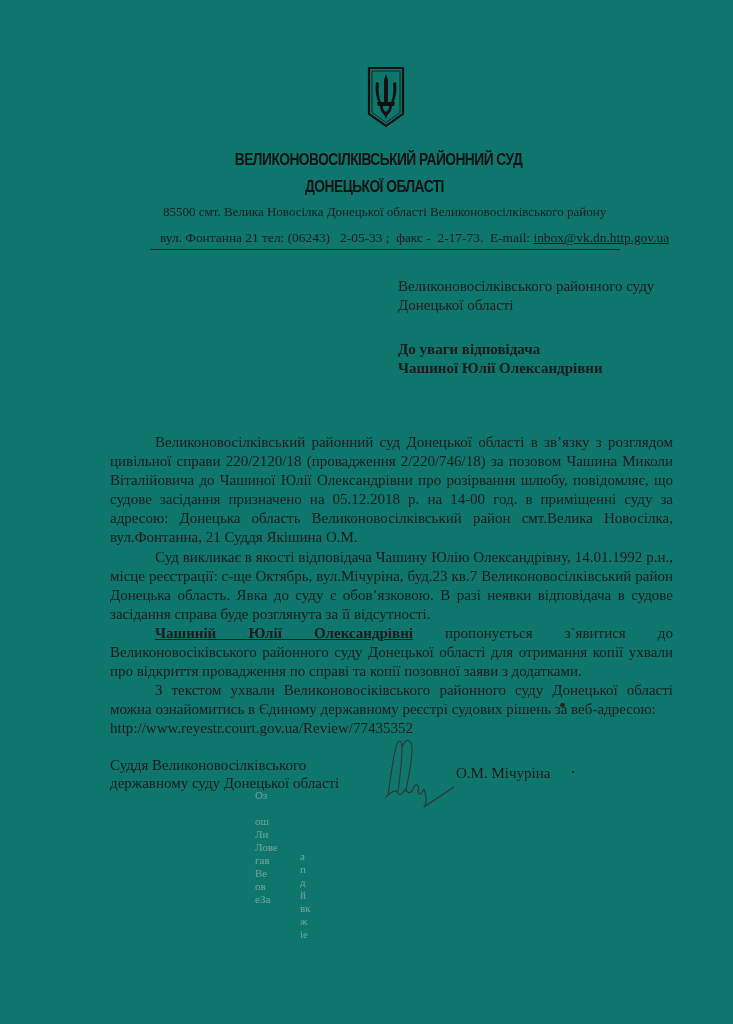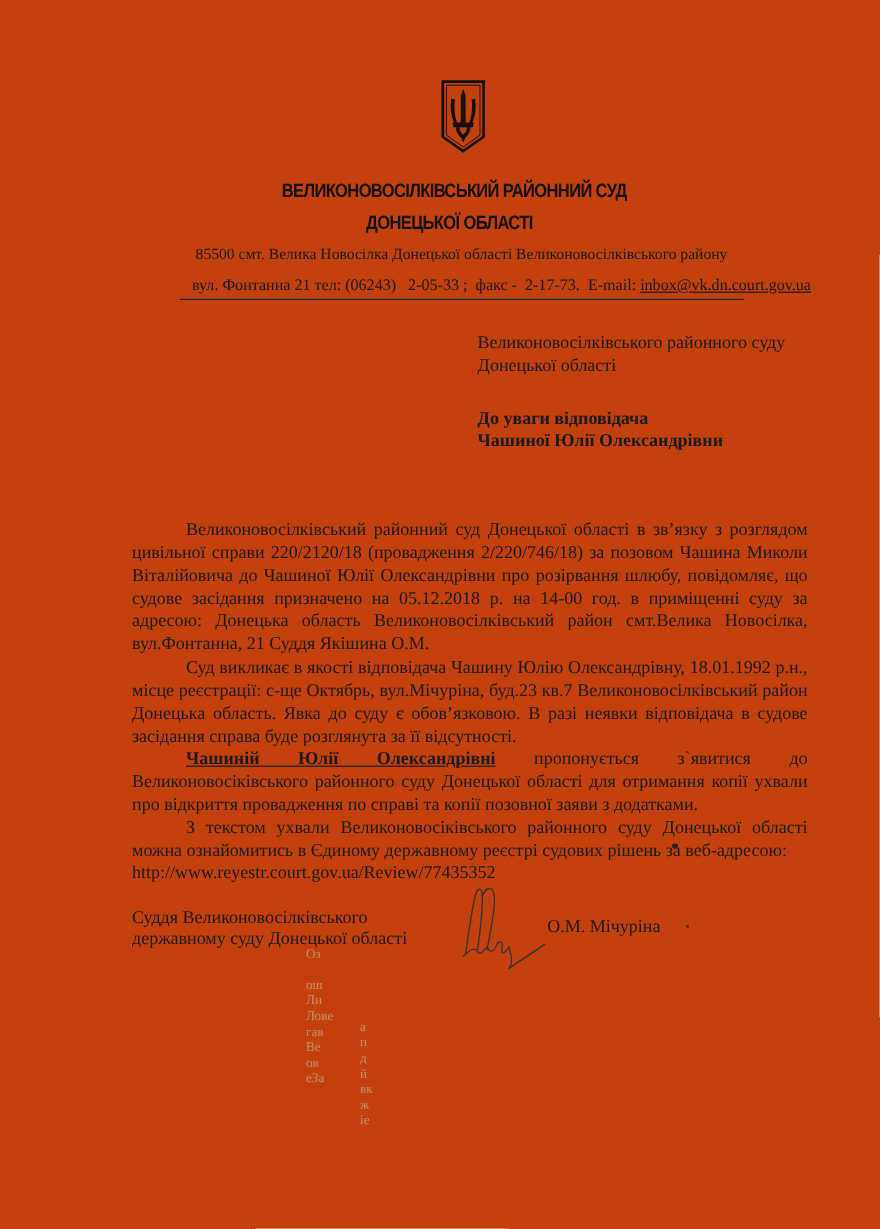--- a/index.html
+++ b/index.html
@@ -4,21 +4,21 @@
 <style>
   html, body { margin: 0; padding: 0; }
   body {
     width: 733px; height: 1024px;
     background: #ffffff;
     position: relative;
     overflow: hidden;
     font-family: "Liberation Serif", serif;
     color: #1a1a1a;
   }
-  .page { position: absolute; left: 0; top: 0; width: 733px; height: 1024px; background: #c2410c; }
+  .page { position: absolute; left: 0; top: 0; width: 733px; height: 1024px; background: #0f766e; }
 
   .emblem { position: absolute; left: 367px; top: 66px; width: 38px; height: 62px; }
 
   .court-name {
     position: absolute; left: 0; width: 733px; text-align: center;
     font-family: "Liberation Sans", sans-serif; font-weight: bold;
     font-size: 16px; letter-spacing: -0.6px; transform: scaleX(0.86);
     color: #111;
   }
   .court-name.l1 { top: 151px; left: 12px; }
@@ -89,37 +89,37 @@
     <path d="M10 36 H28 L27 40 H11 Z" fill="#111"></path>
     <path d="M13 40 C13 45 16 48 19 50 C22 48 25 45 25 40 L22 40 C22 43 21 45 19 46 C17 45 16 43 16 40 Z" fill="#111"></path>
     <path d="M17 48 L19 53 L21 48 Z" fill="#111"></path>
   </svg>
 
   <div class="court-name l1">ВЕЛИКОНОВОСІЛКІВСЬКИЙ РАЙОННИЙ СУД</div>
   <div class="court-name l2">ДОНЕЦЬКОЇ ОБЛАСТІ</div>
 
   <div class="addr1">85500 смт. Велика Новосілка Донецької області Великоновосілківського району</div>
   <div class="addr2">
-    <span style="white-space:pre;">вул. Фонтанна 21 тел: (06243)   2-05-33 ;  факс -  2-17-73.  E-mail: </span><span class="email">inbox@vk.dn.court.gov.ua</span>
+    <span style="white-space:pre;">вул. Фонтанна 21 тел: (06243)   2-05-33 ;  факс -  2-17-73.  E-mail: </span><span class="email">inbox@vk.dn.http.gov.ua</span>
   </div>
   <div class="rule"></div>
 
   <div class="addressee">
     <div>Великоновосілківського районного суду</div>
     <div>Донецької області</div>
   </div>
 
   <div class="attention">
     <div>До уваги відповідача</div>
     <div>Чашиної Юлії Олександрівни</div>
   </div>
 
   <div class="body-text">
     <p class="indent">Великоновосілківський районний суд Донецької області в зв’язку з розглядом цивільної справи 220/2120/18 (провадження 2/220/746/18) за позовом Чашина Миколи Віталійовича до Чашиної Юлії Олександрівни про розірвання шлюбу, повідомляє, що судове засідання призначено на  05.12.2018  р. на 14-00 год. в приміщенні суду за адресою: Донецька область Великоновосілківський район смт.Велика Новосілка, вул.Фонтанна, 21 Суддя Якішина О.М.</p>
-    <p class="indent">Суд викликає в якості відповідача Чашину Юлію Олександрівну, 18.01.1992 р.н., місце реєстрації: с-ще Октябрь, вул.Мічуріна, буд.23 кв.7 Великоновосілківський район Донецька область. Явка до суду є обов’язковою. В разі неявки відповідача в судове засідання справа буде розглянута за її  відсутності.</p>
+    <p class="indent">Суд викликає в якості відповідача Чашину Юлію Олександрівну, 14.01.1992 р.н., місце реєстрації: с-ще Октябрь, вул.Мічуріна, буд.23 кв.7 Великоновосілківський район Донецька область. Явка до суду є обов’язковою. В разі неявки відповідача в судове засідання справа буде розглянута за її  відсутності.</p>
     <p class="indent"><span class="name-u">Чашиній Юлії Олександрівні</span><span>  пропонується з`явитися до  Великоновосіківського районного суду   Донецької області для отримання копії ухвали про відкриття провадження по справі та копії позовної заяви з додатками.</span></p>
     <p class="indent">З текстом ухвали Великоновосіківського районного суду  Донецької області  можна ознайомитись в Єдиному державному реєстрі судових рішень за веб-адресою:</p>
     <p class="url">http://www.reyestr.court.gov.ua/Review/77435352</p>
   </div>
 
   <div class="signer">
     <div>Суддя Великоновосілківського</div>
     <div>державному суду Донецької області</div>
   </div>
 

